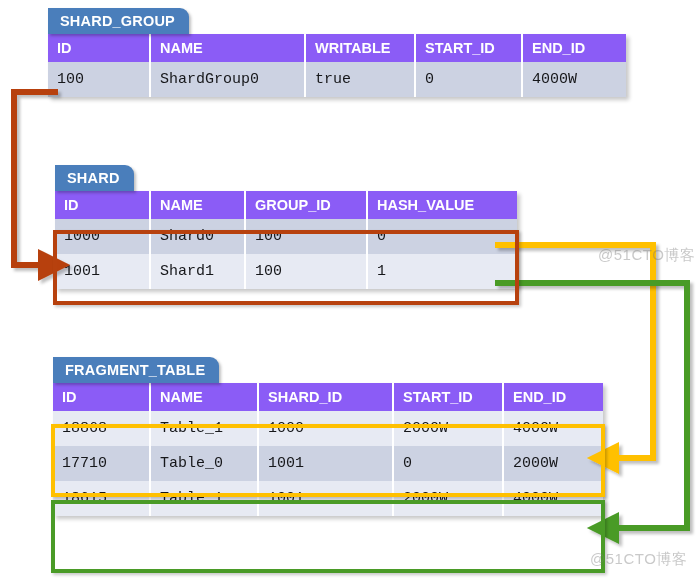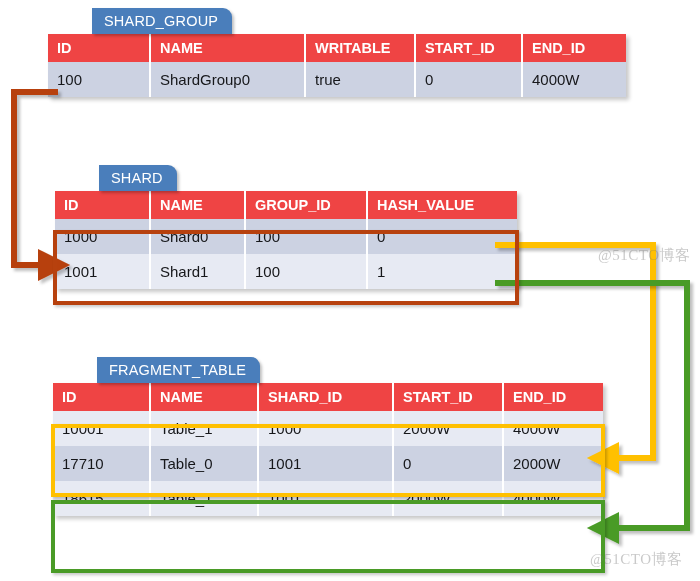--- a/index.html
+++ b/index.html
@@ -24,62 +24,62 @@
     box-sizing: border-box;
   }
   .tbl-tab {
     position: absolute;
     top: 0;
     left: 0;
     height: 26px;
     background: #4a7ebb;
     border-top-right-radius: 9px;
     color: #ffffff;
-    font-weight: normal;
+    font-weight: bold;
     font-size: 14.5px;
     letter-spacing: .2px;
     display: flex;
     align-items: center;
     padding: 0 14px 0 12px;
     box-shadow: 2px 2px 3px rgba(0,0,0,.25);
     z-index: 3;
     white-space: nowrap;
-    margin-left: 44px;
   }
   .grid {
     position: absolute;
     top: 26px;
     left: 0;
     border-collapse: collapse;
     table-layout: fixed;
     box-shadow: 3px 3px 4px rgba(0,0,0,.22);
     background: #dfe3ee;
   }
   .grid th {
-    background: #ef4444;
+    background: #8b5cf6;
     color: #ffffff;
     font-weight: bold;
     font-size: 14.5px;
     text-align: left;
     padding: 4px 0 5px 9px;
     height: 28px;
     border-right: 2px solid #ffffff;
     box-sizing: border-box;
     white-space: nowrap;
   }
   .grid th:last-child { border-right: none; }
   .grid td {
     font-size: 15px;
     color: #16171a;
     text-align: left;
     padding: 2px 0 3px 9px;
     height: 35px;
     border-right: 2px solid #ffffff;
     box-sizing: border-box;
     white-space: nowrap;
+    font-family: Liberation Mono, monospace;
   }
   .grid td:last-child { border-right: none; }
   .grid tbody tr.rA td { background: #ccd2e2; }
   .grid tbody tr.rB td { background: #e7eaf3; }
 
   
   .hl {
     position: absolute;
     box-sizing: border-box;
     z-index: 6;
@@ -102,21 +102,21 @@
   }
 
   
   .wm {
     position: absolute;
     color: rgba(120,120,120,.40);
     font-size: 15px;
     letter-spacing: .5px;
     z-index: 9;
     white-space: nowrap;
-    font-family: Liberation Serif, serif;
+    font-family: Liberation Sans, sans-serif;
   }
 </style>
 </head>
 <body>
 
 <div id="canvas">
 
   <svg class="conn" viewBox="0 0 700 581" xmlns="http://www.w3.org/2000/svg">
     <defs>
       <marker id="ar-red" markerWidth="6" markerHeight="6" refX="1.2" refY="3" orient="auto" markerUnits="strokeWidth">
@@ -225,21 +225,21 @@
         <tr>
           <th>ID</th>
           <th>NAME</th>
           <th>SHARD_ID</th>
           <th>START_ID</th>
           <th>END_ID</th>
         </tr>
       </thead>
       <tbody>
         <tr class="rB">
-          <td>10001</td>
+          <td>18868</td>
           <td>Table_1</td>
           <td>1000</td>
           <td>2000W</td>
           <td>4000W</td>
         </tr>
         <tr class="rA">
           <td>17710</td>
           <td>Table_0</td>
           <td>1001</td>
           <td>0</td>

